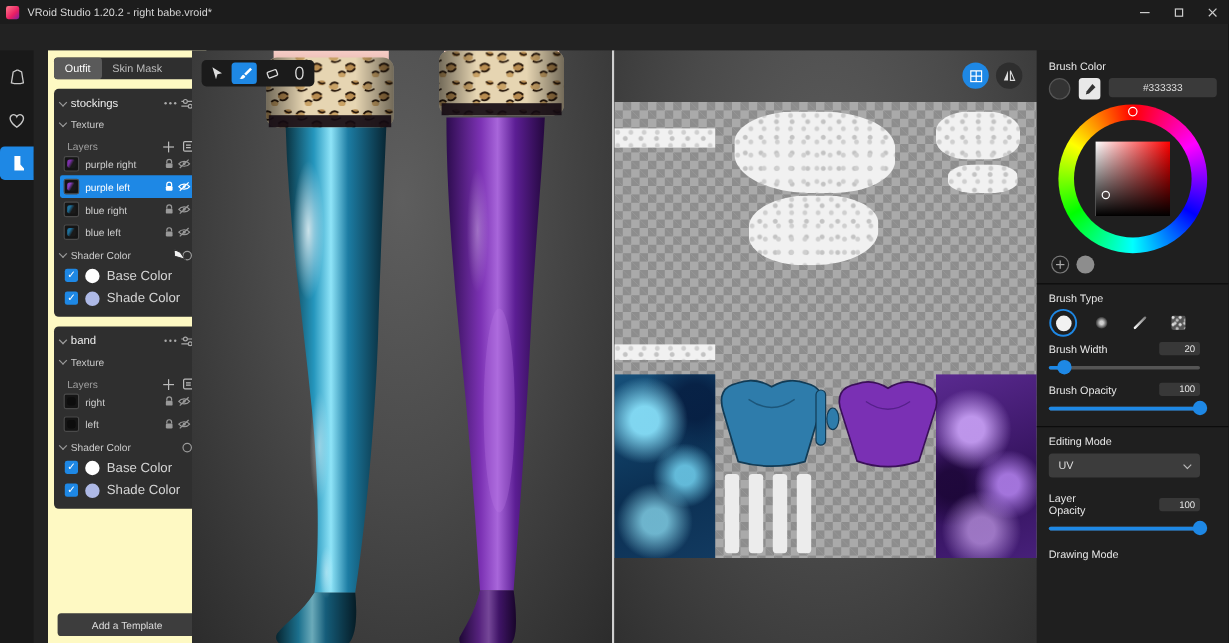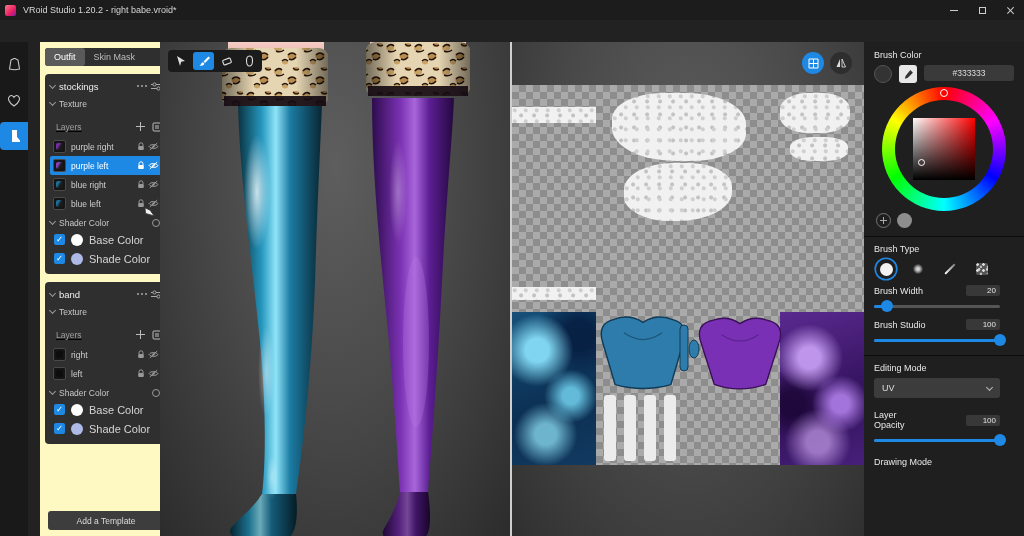--- a/index.html
+++ b/index.html
@@ -35,21 +35,21 @@
   .tabs { display:flex; background:#2f2f2f; border-radius:3px; height:18px; overflow:hidden; }
   .tab { flex:0 0 auto; padding:0 9px; display:flex; align-items:center; font-size:9px; color:#bbb; }
   .tab.sel { background:#5a5a5a; color:#fff; border-radius:3px; }
   .card { background:#2f2f2f; border-radius:4px; margin-top:8px; padding:4px 5px 6px 5px; }
   .sec-head { display:flex; align-items:center; height:16px; }
   .sec-title { font-size:9.5px; color:#eee; margin-left:4px; flex:1; }
   .sub-head { display:flex; align-items:center; height:15px; margin-top:2px; }
   .sub-title { font-size:8.5px; color:#c9c9c9; margin-left:4px; flex:1; }
   .chev { width:5px; height:5px; border-right:1.2px solid #9a9a9a; border-bottom:1.2px solid #9a9a9a; transform:rotate(45deg); flex:0 0 auto; margin-top:-2px; }
   .dots { width:2px; height:2px; border-radius:50%; background:#aaa; box-shadow:4px 0 0 #aaa, 8px 0 0 #aaa; margin-right:12px; }
-  .layers-row { display:flex; align-items:flex-start; height:15px; margin-top:11px;text-decoration:underline; }
+  .layers-row { display:flex; align-items:flex-end; height:15px; margin-top:1px; }
   .layers-label { font-size:8.5px; color:#9f9f9f; flex:1; padding-left:6px; }
   .plus { position:relative; width:9px; height:9px; margin-right:7px; }
   .plus::before,.plus::after { content:""; position:absolute; background:#bbb; }
   .plus::before { left:4px; top:0; width:1.2px; height:9px; }
   .plus::after { top:4px; left:0; height:1.2px; width:9px; }
   .layer-row { display:flex; align-items:center; height:19px; border-radius:2px; padding:0 3px; }
   .layer-row.sel { background:#1e88e5; }
   .thumb { width:13px; height:13px; background:#151515; border:1px solid #4a4a4a; border-radius:2px; flex:0 0 auto; position:relative; overflow:hidden; }
   .thumb i { position:absolute; inset:2px; border-radius:2px; display:block; }
   .lname { font-size:8.5px; color:#cfcfcf; margin-left:5px; flex:1; white-space:nowrap; overflow:hidden; }
@@ -580,21 +580,21 @@
         <span class="val-box">20</span>
       </div>
       <div class="slider">
         <div class="track">
             <div class="fill" style="width:10%;"></div>
           </div>
         <div class="knob" style="left:10%;"></div>
       </div>
 
       <div class="slider-head">
-        <span>Brush Studio</span>
+        <span>Brush Opacity</span>
         <span class="val-box">100</span>
       </div>
       <div class="slider">
         <div class="track">
             <div class="fill" style="width:100%;"></div>
           </div>
         <div class="knob" style="left:100%;"></div>
       </div>
     </div>
 

